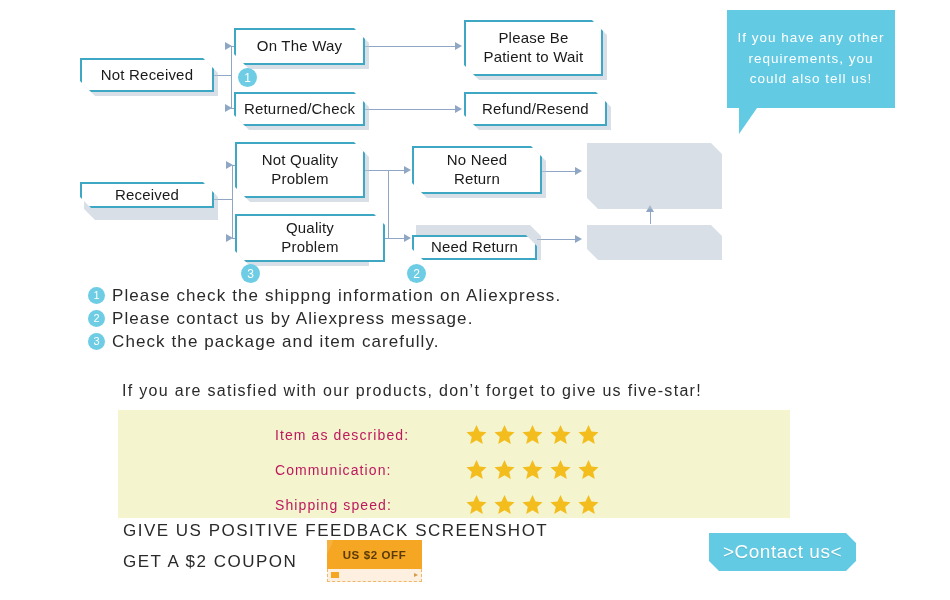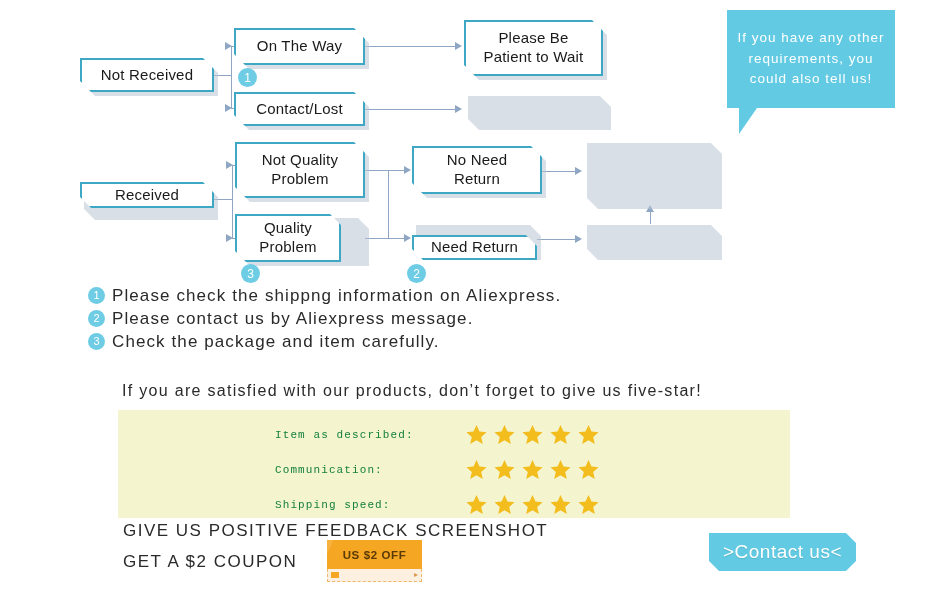--- a/index.html
+++ b/index.html
@@ -170,26 +170,25 @@
     left: 275px;
     top: 417px;
     width: 420px;
   }
   .rating-row {
     display: flex;
     align-items: center;
     height: 35px;
   }
   .rating-label {
-    font-size: 11px;
-    color: #15803d;
+    font-size: 14px;
+    color: #be185d;
     letter-spacing: 1.1px;
     width: 190px;
     white-space: nowrap;
-    font-family: Liberation Mono, monospace;
   }
   .stars {
     display: flex;
     gap: 5px;
     align-items: center;
   }
   .star {
     width: 23px;
     height: 23px;
     display: block;
@@ -309,44 +308,47 @@
     <span class="fbox-inner">Not Received</span>
   </div>
 
   <div class="fbox-shadow" style="left:238px; top:32px; width:131px; height:37px;"></div>
   <div class="fbox" style="left:234px; top:28px; width:131px; height:37px;">
     <span class="fbox-inner">On The Way</span>
   </div>
 
   <div class="fbox-shadow" style="left:238px; top:96px; width:131px; height:34px;"></div>
   <div class="fbox" style="left:234px; top:92px; width:131px; height:34px;">
-    <span class="fbox-inner">Contact/Lost</span>
+    <span class="fbox-inner">Returned/Check</span>
   </div>
 
   <div class="fbox-shadow" style="left:468px; top:24px; width:139px; height:56px;"></div>
   <div class="fbox" style="left:464px; top:20px; width:139px; height:56px;">
     <span class="fbox-inner">Please Be
 Patient to Wait</span>
   </div>
 
   <div class="fbox-shadow" style="left:468px; top:96px; width:143px; height:34px;"></div>
+  <div class="fbox" style="left:464px; top:92px; width:143px; height:34px;">
+    <span class="fbox-inner">Refund/Resend</span>
+  </div>
 
   <div class="fbox-shadow" style="left:84px; top:186px; width:134px; height:34px;"></div>
   <div class="fbox" style="left:80px; top:182px; width:134px; height:26px;">
     <span class="fbox-inner">Received</span>
   </div>
 
   <div class="fbox-shadow" style="left:239px; top:146px; width:130px; height:56px;"></div>
   <div class="fbox" style="left:235px; top:142px; width:130px; height:56px;">
     <span class="fbox-inner">Not Quality
 Problem</span>
   </div>
 
   <div class="fbox-shadow" style="left:239px; top:218px; width:130px; height:48px;"></div>
-  <div class="fbox" style="left:235px; top:214px; width:106px; height:48px;justify-content:center;">
+  <div class="fbox" style="left:235px; top:214px; width:150px; height:48px;justify-content:center;">
     <span class="fbox-inner">Quality
 Problem</span>
   </div>
 
   <div class="fbox-shadow" style="left:416px; top:150px; width:130px; height:48px;"></div>
   <div class="fbox" style="left:412px; top:146px; width:130px; height:48px;">
     <span class="fbox-inner">No Need
 Return</span>
   </div>
 

